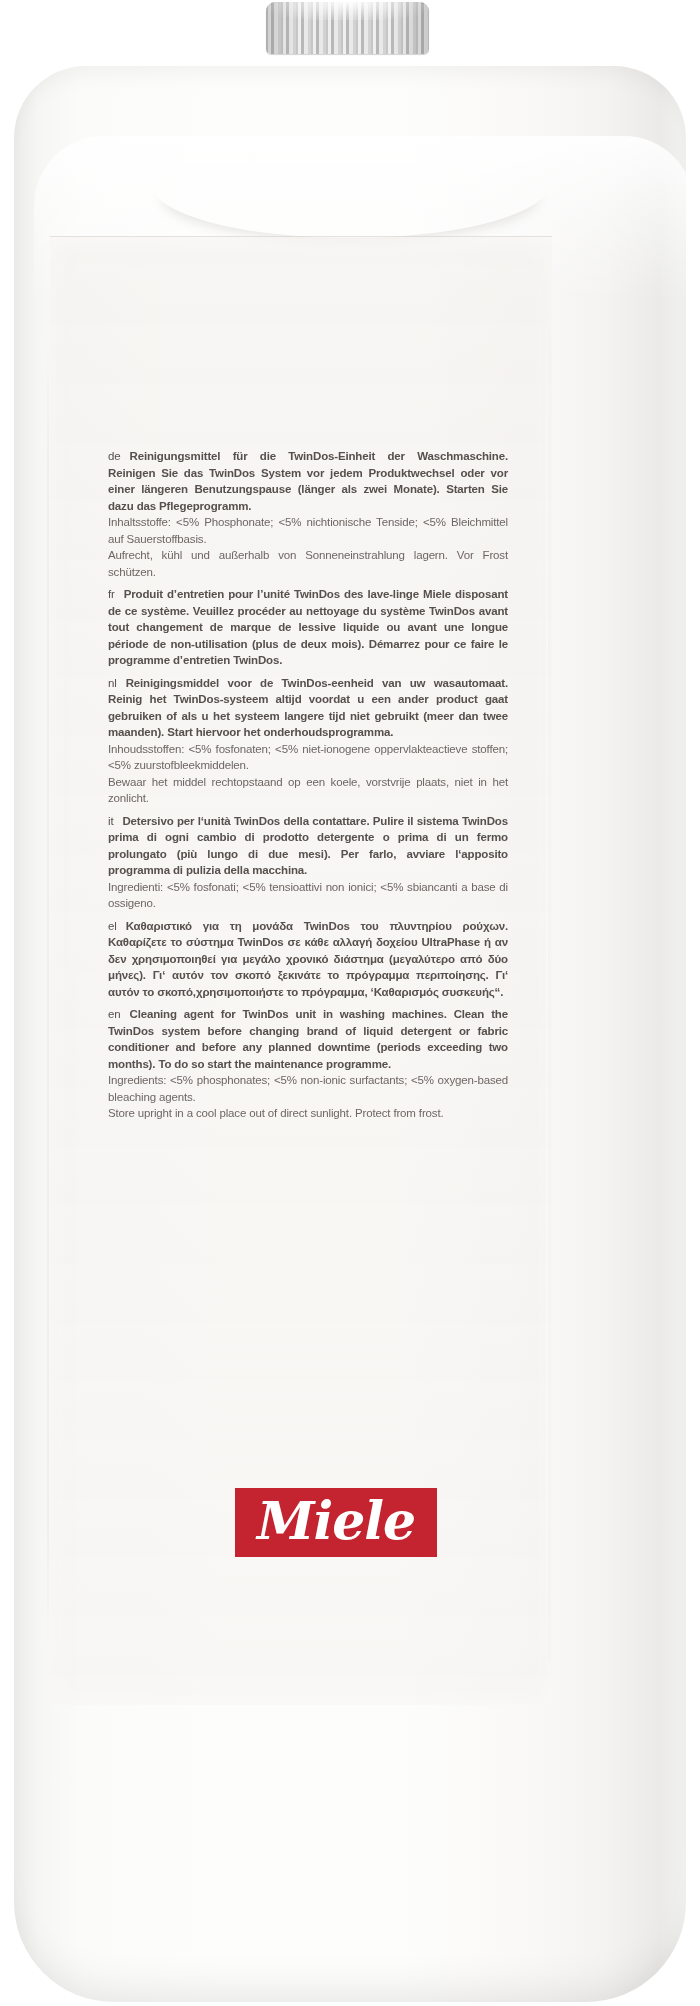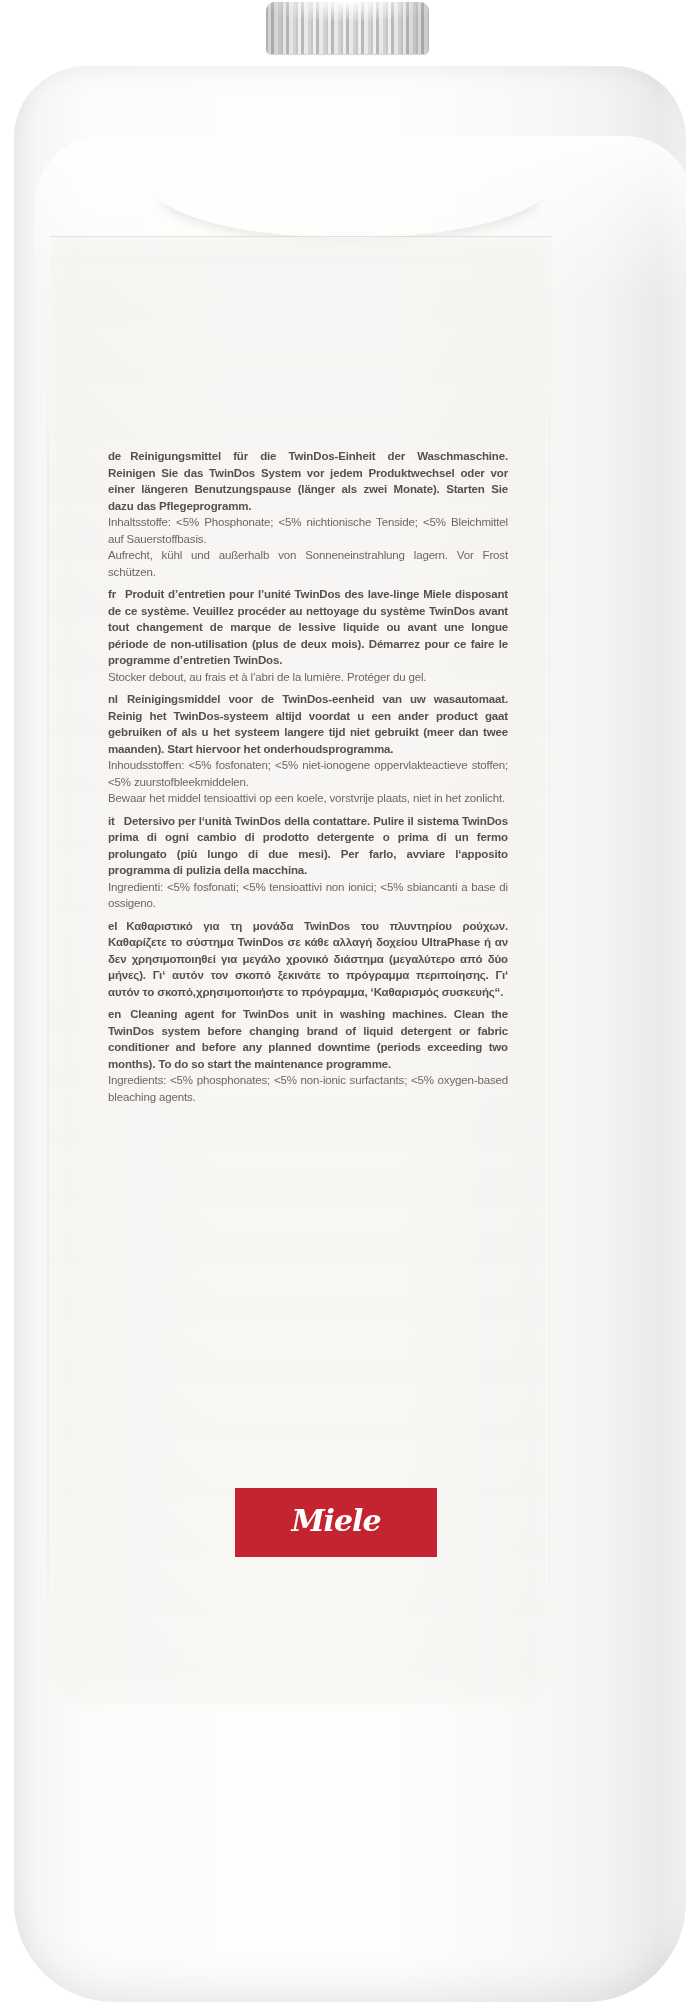--- a/index.html
+++ b/index.html
@@ -79,29 +79,29 @@
     box-shadow:inset 0 0 30px rgba(255,255,255,0.5);
   }
   .label-text{
     position:absolute;left:108px;top:448px;width:400px;
     color:#6e6663;font-size:11.5px;line-height:16.5px;
     text-align:justify;letter-spacing:-0.15px;
   }
   .label-text p{margin:0;}
   .lang-section{margin:0 0 6px 0;}
   .sec-heading{font-weight:bold;color:#57504c;}
-  .lang-code{font-weight:bold;color:#57504c;margin-right:9px;}
+  .lang-code{font-weight:normal;color:#57504c;margin-right:9px;}
 
   
   .logo{
     position:absolute;left:235px;top:1488px;width:202px;height:69px;
     background:#c4242f;color:#ffffff;
     display:flex;align-items:center;justify-content:center;
     font-family:"DejaVu Serif",serif;font-weight:bold;font-style:italic;
-    font-size:30px;letter-spacing:-1px;
+    font-size:52px;letter-spacing:-1px;
     padding-bottom:4px;box-sizing:border-box;
   }
 </style>
 </head>
 <body>
 
 <div class="stage">
 
   <div class="neck"></div>
   <div class="foil"></div>
@@ -119,41 +119,41 @@
   <div class="label-text">
 
     <div class="lang-section">
       <p class="sec-heading"><span class="lang-code">de</span><span>Reinigungsmittel für die TwinDos-Einheit der Waschmaschine. Reinigen Sie das TwinDos System vor jedem Produktwechsel oder vor einer längeren Benutzungspause (länger als zwei Monate). Starten Sie dazu das Pflegeprogramm.</span></p>
       <p>Inhaltsstoffe: &lt;5% Phosphonate; &lt;5% nichtionische Tenside; &lt;5% Bleichmittel auf Sauerstoffbasis.</p>
       <p>Aufrecht, kühl und außerhalb von Sonneneinstrahlung lagern. Vor Frost schützen.</p>
     </div>
 
     <div class="lang-section">
       <p class="sec-heading"><span class="lang-code">fr</span><span>Produit d’entretien pour l’unité TwinDos des lave-linge Miele disposant de ce système. Veuillez procéder au nettoyage du système TwinDos avant tout changement de marque de lessive liquide ou avant une longue période de non-utilisation (plus de deux mois). Démarrez pour ce faire le programme d’entretien TwinDos.</span></p>
-      <p>Stocker debout, au frais et à l’abri de la lumière. Protéger du gel.</p>
     </div>
 
     <div class="lang-section">
       <p class="sec-heading"><span class="lang-code">nl</span><span>Reinigingsmiddel voor de TwinDos-eenheid van uw wasautomaat. Reinig het TwinDos-systeem altijd voordat u een ander product gaat gebruiken of als u het systeem langere tijd niet gebruikt (meer dan twee maanden). Start hiervoor het onderhoudsprogramma.</span></p>
       <p>Inhoudsstoffen: &lt;5% fosfonaten; &lt;5% niet-ionogene oppervlakteactieve stoffen; &lt;5% zuurstofbleekmiddelen.</p>
-      <p>Bewaar het middel tensioattivi op een koele, vorstvrije plaats, niet in het zonlicht.</p>
+      <p>Bewaar het middel rechtopstaand op een koele, vorstvrije plaats, niet in het zonlicht.</p>
     </div>
 
     <div class="lang-section">
       <p class="sec-heading"><span class="lang-code">it</span><span>Detersivo per l‘unità TwinDos della contattare. Pulire il sistema TwinDos prima di ogni cambio di prodotto detergente o prima di un fermo prolungato (più lungo di due mesi). Per farlo, avviare l‘apposito programma di pulizia della macchina.</span></p>
       <p>Ingredienti: &lt;5% fosfonati; &lt;5% tensioattivi non ionici; &lt;5% sbiancanti a base di ossigeno.</p>
     </div>
 
     <div class="lang-section">
       <p class="sec-heading"><span class="lang-code">el</span><span>Καθαριστικό για τη μονάδα TwinDos του πλυντηρίου ρούχων. Καθαρίζετε το σύστημα TwinDos σε κάθε αλλαγή δοχείου UltraPhase ή αν δεν χρησιμοποιηθεί για μεγάλο χρονικό διάστημα (μεγαλύτερο από δύο μήνες). Γι‘ αυτόν τον σκοπό ξεκινάτε το πρόγραμμα περιποίησης. Γι‘ αυτόν το σκοπό,χρησιμοποιήστε το πρόγραμμα, ‘Καθαρισμός συσκευής“.</span></p>
     </div>
 
     <div class="lang-section">
       <p class="sec-heading"><span class="lang-code">en</span><span>Cleaning agent for TwinDos unit in washing machines. Clean the TwinDos system before changing brand of liquid detergent or fabric conditioner and before any planned downtime (periods exceeding two months). To do so start the maintenance programme.</span></p>
       <p>Ingredients: &lt;5% phosphonates; &lt;5% non-ionic surfactants; &lt;5% oxygen-based bleaching agents.</p>
+      <p>Store upright in a cool place out of direct sunlight. Protect from frost.</p>
     </div>
 
   </div>
 
   <div class="logo">
     <span>Miele</span>
   </div>
 
 </div>
 

